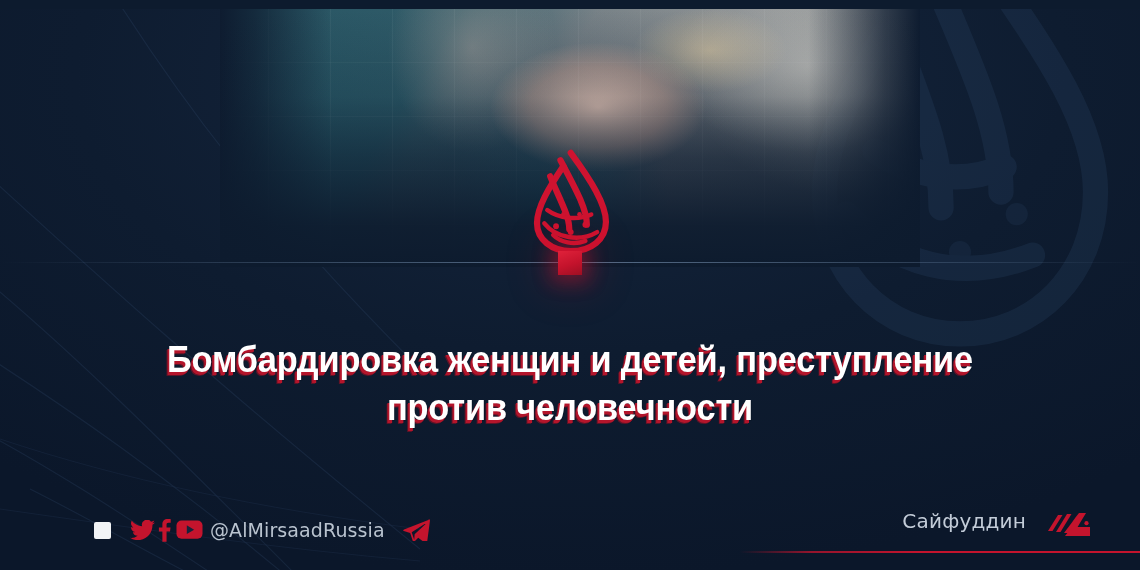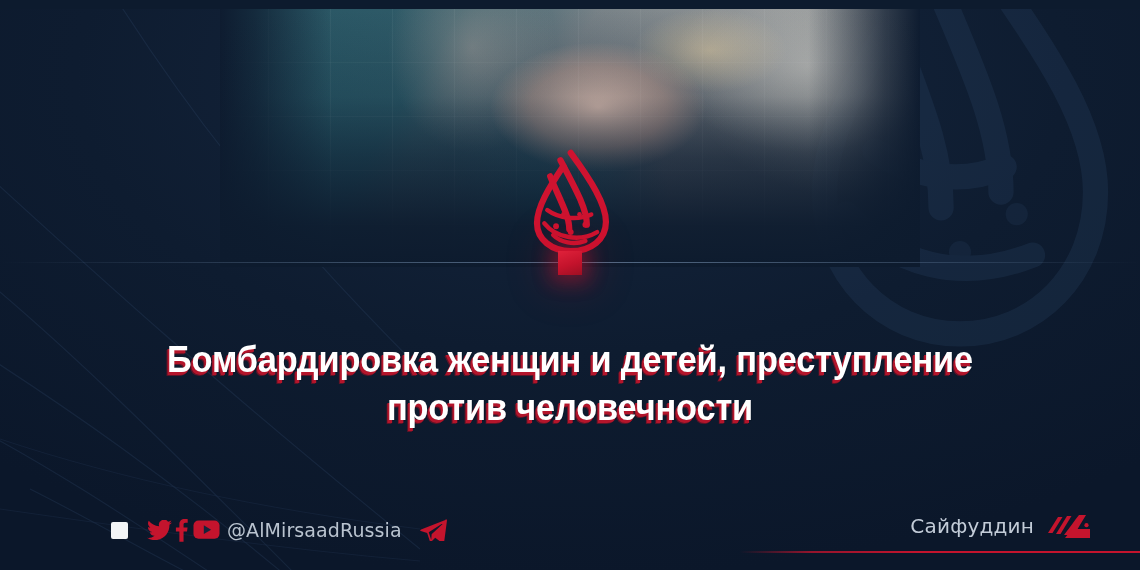--- a/index.html
+++ b/index.html
@@ -131,21 +131,21 @@
   
   .bottom-bar {
     position:absolute;
     left:0; bottom:0;
     width:1140px; height:78px;
     z-index:8;
   }
 
   .social {
     position:absolute;
-    left:111px; top:14px;
+    left:94px; top:14px;
     display:flex; align-items:center;
     height:30px;
   }
   .white-square {
     width:17px; height:17px;
     background:#f2f4f6;
     border-radius:2px;
     margin-right:19px;
     flex:0 0 auto;
   }
@@ -164,22 +164,23 @@
     font-size:19px;
     letter-spacing:.1px;
     white-space:nowrap;
     font-family:"DejaVu Sans", sans-serif;
   }
 
   
   .credit {
     position:absolute;
     right:48px; top:8px;
-    display:flex; align-items:center;
+    display:flex; 
     height:34px;
+    gap:8px;
   }
   .credit-name {
     color:#c3ccd8;
     font-size:20px;
     letter-spacing:.2px;
     white-space:nowrap;
     margin-right:12px;
     font-family:"DejaVu Sans", sans-serif;
   }
   .credit-mark { width:46px; height:30px; flex:0 0 auto; }

